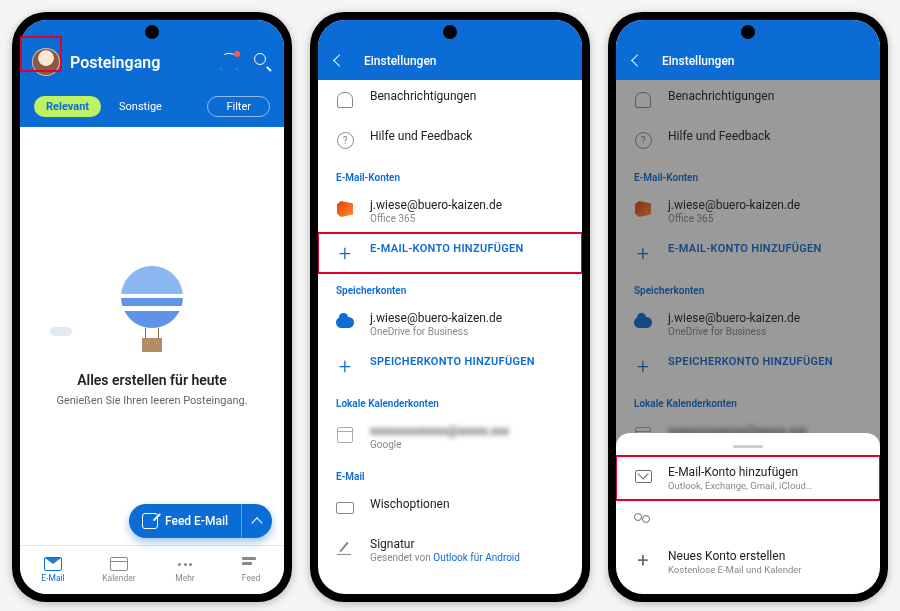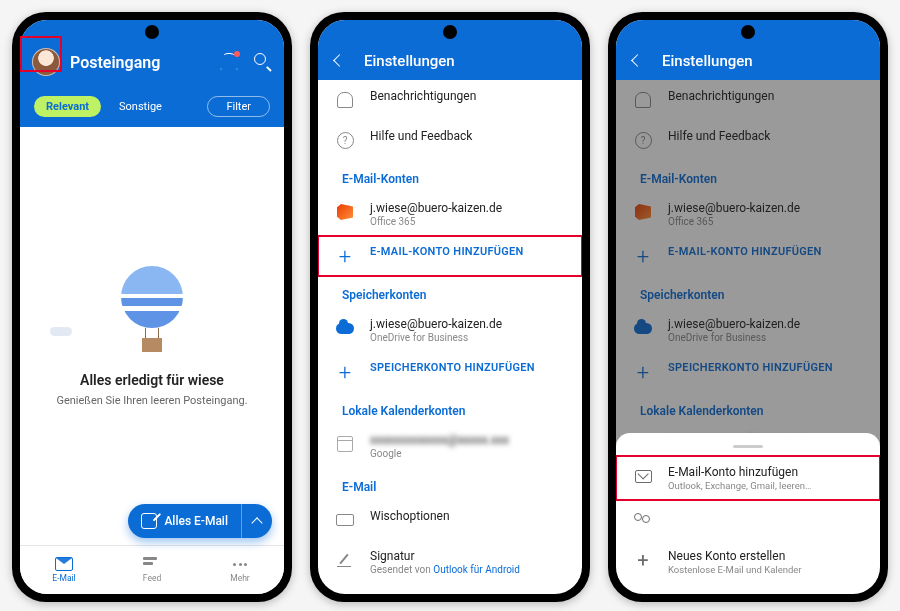--- a/index.html
+++ b/index.html
@@ -46,22 +46,22 @@
   .ico-mail{border:1.5px solid currentColor;border-radius:2px;box-sizing:border-box}
   .ico-mail::after{content:"";position:absolute;top:0;left:0;right:0;height:0;border-left:8px solid transparent;border-right:8px solid transparent;border-top:6px solid currentColor;opacity:.9}
   .ico-cal{border:1.4px solid currentColor;border-radius:2px;box-sizing:border-box}
   .ico-cal::before{content:"";position:absolute;top:3px;left:0;right:0;height:1.2px;background:currentColor}
   .ico-feed{display:flex;flex-direction:column;gap:2px}
   .ico-feed::before,.ico-feed::after{content:"";height:3px;background:currentColor;border-radius:1px}
   .ico-feed::before{width:14px}.ico-feed::after{width:10px}
   .ico-more{display:flex;gap:2.5px;align-items:center;justify-content:center}
   .ico-more span{width:3px;height:3px;background:currentColor;border-radius:50%}
   
-  .settings-hdr{background:#0b6cd6;color:#fff;display:flex;align-items:center;gap:14px;padding:10px 14px;font-size:15px;font-weight:500}
-  .section-title{font-size:12px;color:#0b6cd6;font-weight:600;padding:12px 24px 6px}
+  .settings-hdr{background:#0b6cd6;color:#fff;display:flex;align-items:center;gap:14px;padding:10px 14px;font-size:12px;font-weight:500}
+  .section-title{font-size:10px;color:#0b6cd6;font-weight:600;padding:12px 18px 6px}
   .row{display:flex;gap:14px;padding:9px 16px}
   .row .ric{width:22px;height:22px;flex-shrink:0;display:flex;align-items:center;justify-content:center;color:#6b6b6b;font-size:15px}
   .row .txt{display:flex;flex-direction:column;gap:1px;min-width:0}
   .row .line1{font-size:12px;color:#222}
   .row .line2{font-size:10px;color:#888}
   .row.blue .line1{color:#0b6cd6;font-weight:600;font-size:11px;letter-spacing:.3px}
   .row.blue .ric{color:#0b6cd6;font-weight:300;font-size:22px}
   .link{color:#0b6cd6}
   .blur{filter:blur(2.5px);color:#999}
   .office-ico{width:16px;height:16px;background:linear-gradient(135deg,#eb3c00,#ff8f3a);clip-path:polygon(25% 0,100% 15%,100% 85%,25% 100%,0 80%,0 20%);}
@@ -113,46 +113,50 @@
         <div class="pill filter">Filter</div>
       </div>
     </div>
     <div class="body">
       <div class="cloud"></div>
       <div class="empty">
         <div class="balloon">
           <div class="top"></div>
             <div class="basket"></div>
         </div>
-        <h3>Alles erledigt für wiese</h3>
+        <h3>Alles erstellen für heute</h3>
         <p>Genießen Sie Ihren leeren Posteingang.</p>
       </div>
       <div class="fab">
         <div class="fab-main">
           <span class="compose"></span>
-          <span>Alles E-Mail</span>
+          <span>Feed E-Mail</span>
         </div>
         <div class="fab-caret"></div>
       </div>
       <div class="tabbar">
         <div class="tb active">
           <div class="ico ico-mail"></div>
           <span>E-Mail</span>
         </div>
         <div class="tb">
-          <div class="ico ico-feed"></div>
-          <span>Feed</span>
+          <div class="ico ico-cal"></div>
+          <span>Kalender</span>
         </div>
         <div class="tb">
           <div class="ico ico-more">
               <span></span>
               <span></span>
               <span></span>
             </div>
           <span>Mehr</span>
+        </div>
+        <div class="tb">
+          <div class="ico ico-feed"></div>
+          <span>Feed</span>
         </div>
       </div>
     </div>
   </div>
 </div>
 
 <div class="phone">
   <div class="notch"></div>
   <div class="screen">
     <div class="statusbar"></div>
@@ -311,21 +315,21 @@
 
       <div class="dim"></div>
       <div class="sheet">
         <div class="handle"></div>
         <div class="row redbox">
           <div class="ric">
               <div class="mail-outline"></div>
             </div>
           <div class="txt">
             <span class="line1">E-Mail-Konto hinzufügen</span>
-            <span class="line2">Outlook, Exchange, Gmail, leeren…</span>
+            <span class="line2">Outlook, Exchange, Gmail, iCloud…</span>
           </div>
         </div>
         <div class="row">
           <div class="ric">
               <div class="people-ico"></div>
             </div>
         </div>
         <div class="row">
           <div class="ric" style="font-size:20px;color:#6b6b6b">+</div>
           <div class="txt">

